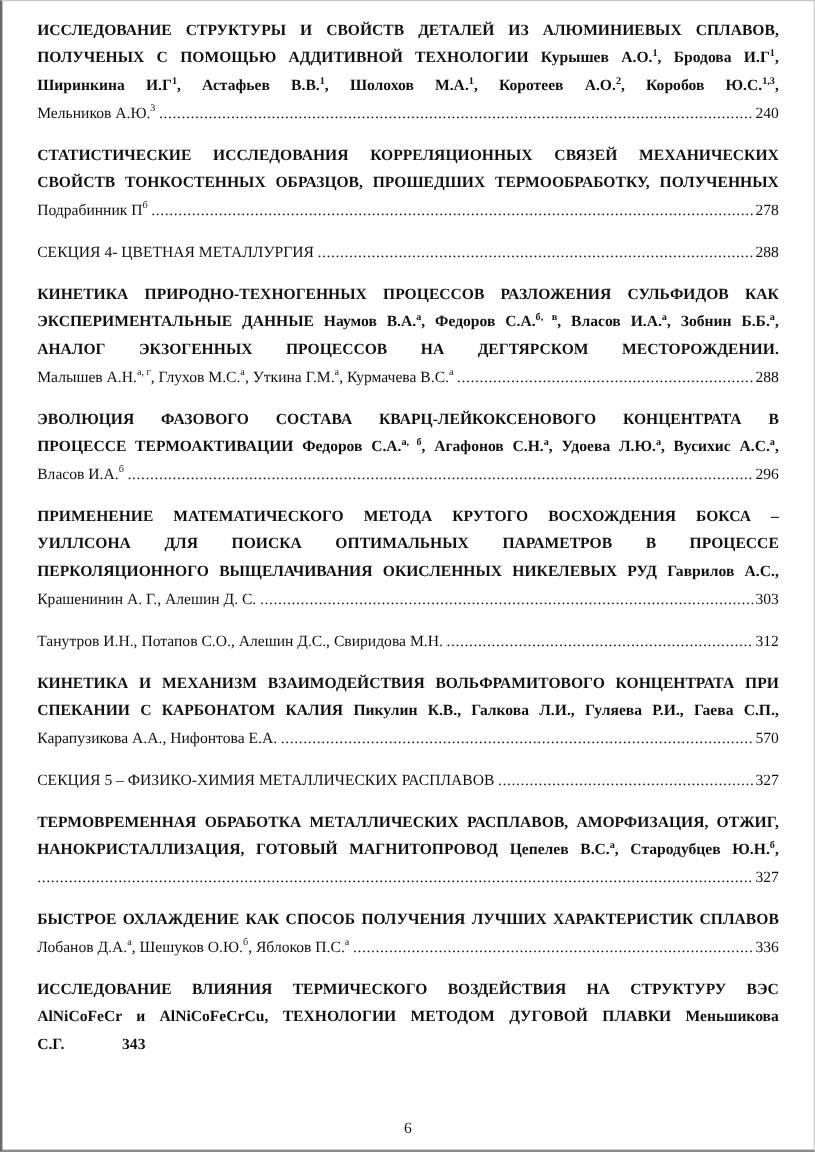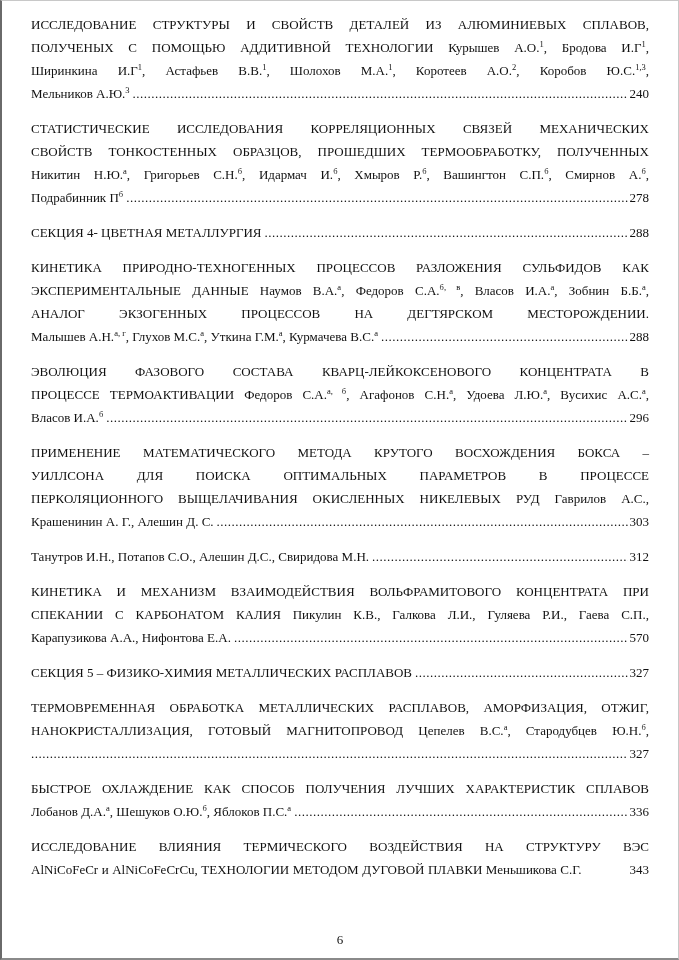--- a/index.html
+++ b/index.html
@@ -18,20 +18,21 @@
     border-bottom: 2px solid #8a8a8a;
   }
   .page-inner {
     padding: 12px 29px 0 29px;
   }
   .entry { margin-bottom: 12px; }
   .line {
     text-align: justify;
     text-align-last: justify;
     line-height: 23px;
+    font-weight: bold;
   }
   .lastline {
     display: flex;
     align-items: flex-end;
     line-height: 23px;
   }
   .ll-text { white-space: nowrap; padding-right: 3px; }
   .fill {
     flex: 1 1 auto;
     min-width: 0;
@@ -61,21 +62,20 @@
         <div class="line"><span>Ширинкина И.Г</span><sup>1</sup><span>, Астафьев В.В.</span><sup>1</sup><span>, Шолохов М.А.</span><sup>1</sup><span>, Коротеев А.О.</span><sup>2</sup><span>, Коробов Ю.С.</span><sup>1,3</sup><span>,</span></div>
         <div class="lastline">
           <span class="ll-text"><span>Мельников А.Ю.</span><sup>3</sup></span>
           <span class="fill">............................................................................................................................................................................................................................................................................................................</span>
           <span class="pagenum">240</span>
         </div>
       </div>
       <div class="entry">
         <div class="line"><span>СТАТИСТИЧЕСКИЕ ИССЛЕДОВАНИЯ КОРРЕЛЯЦИОННЫХ СВЯЗЕЙ МЕХАНИЧЕСКИХ</span></div>
         <div class="line"><span>СВОЙСТВ ТОНКОСТЕННЫХ ОБРАЗЦОВ, ПРОШЕДШИХ ТЕРМООБРАБОТКУ, ПОЛУЧЕННЫХ</span></div>
-        <div class="line"><span>Никитин Н.Ю.</span><sup>а</sup><span>, Григорьев С.Н.</span><sup>б</sup><span>, Идармач И.</span><sup>б</sup><span>, Хмыров Р.</span><sup>б</sup><span>, Вашингтон С.П.</span><sup>б</sup><span>, Смирнов А.</span><sup>б</sup><span>,</span></div>
         <div class="lastline">
           <span class="ll-text"><span>Подрабинник П</span><sup>б</sup></span>
           <span class="fill">............................................................................................................................................................................................................................................................................................................</span>
           <span class="pagenum">278</span>
         </div>
       </div>
       <div class="entry">
         <div class="lastline">
           <span class="ll-text"><span>СЕКЦИЯ 4- ЦВЕТНАЯ МЕТАЛЛУРГИЯ</span></span>
           <span class="fill">............................................................................................................................................................................................................................................................................................................</span>

